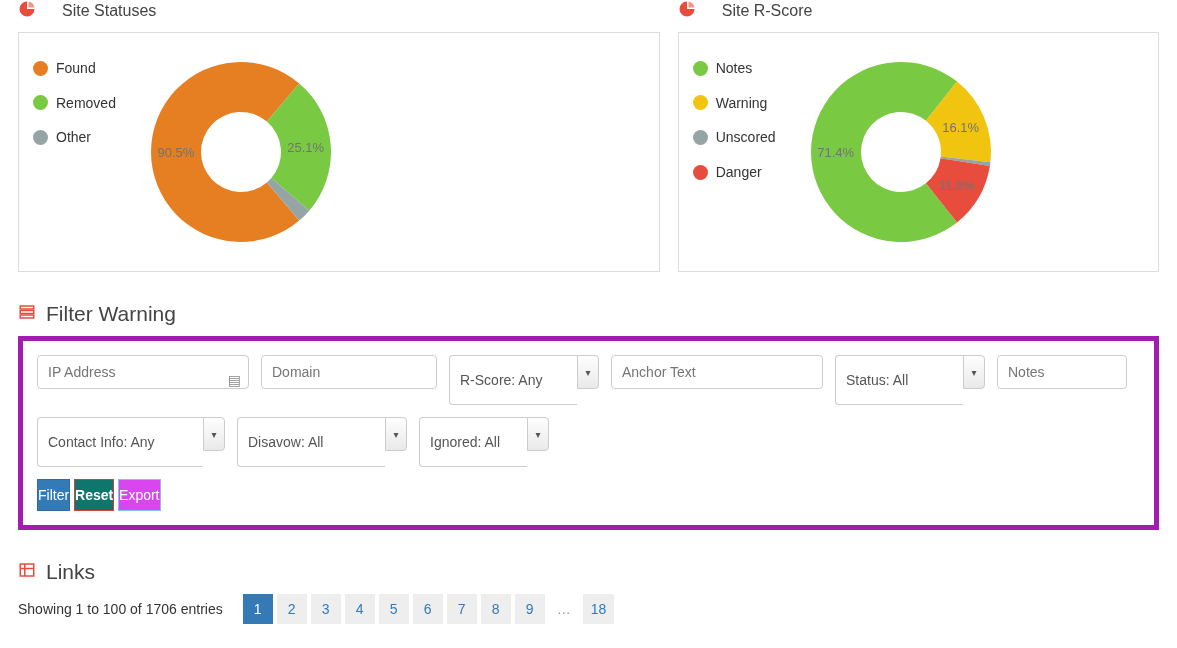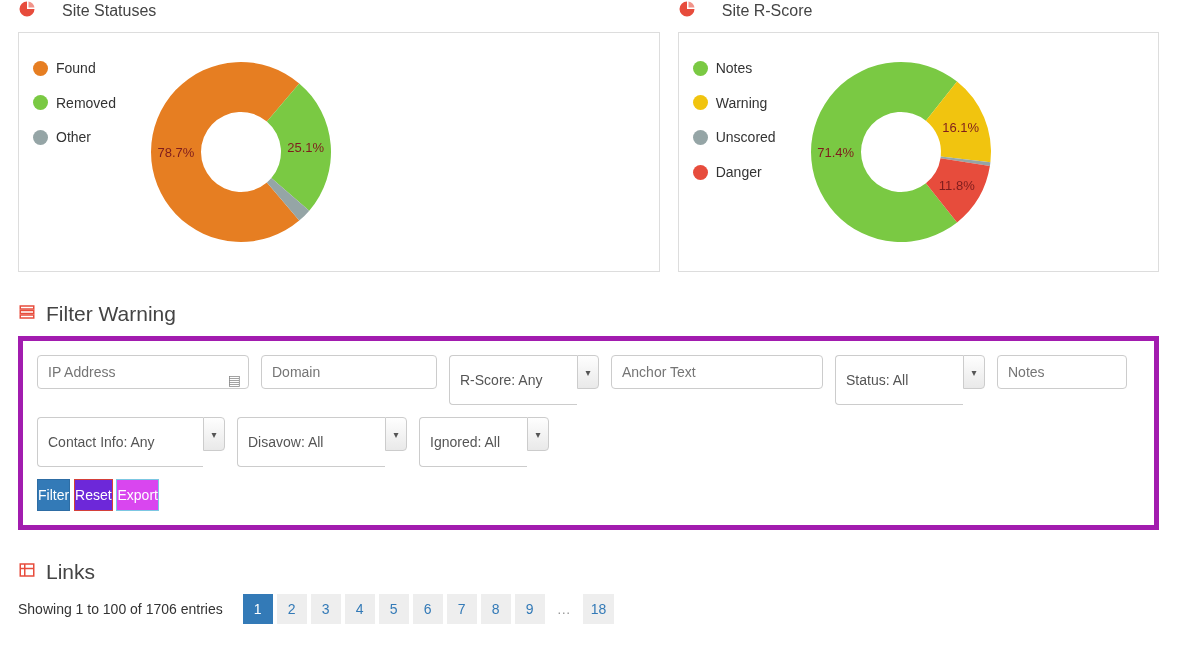--- a/index.html
+++ b/index.html
@@ -52,21 +52,21 @@
     display: inline-block;
   }
   .donut {
     position: relative;
     width: 210px; height: 210px;
   }
   .donut svg { width: 210px; height: 210px; transform: rotate(-90deg); }
   .donut .lbl {
     position: absolute;
     font-size: 13px;
-    color: #7f1d1d;
+    color: #737373;
     transform: translate(-50%, -50%);
     pointer-events: none;
   }
 
   
   .section-title {
     font-size: 21px;
     font-weight: 400;
     color: #444;
     display: flex;
@@ -131,21 +131,21 @@
   .btn {
     display: inline-block;
     padding: 7px 0;
     font-size: 14px;
     border-radius: 0;
     border: 1px solid transparent;
     cursor: pointer;
     color: #fff;
   }
   .btn-primary { background: #337ab7; border-color: #2e6da4; }
-  .btn-danger  { background: #6d28d9; border-color: #d43f3a; }
+  .btn-danger  { background: #0f766e; border-color: #d43f3a; font-weight: bold; }
   .btn-info    { background: #d946ef; border-color: #7cc7e2; color:#fff; }
 
   
   .links-body {
     display: flex;
     align-items: center;
     gap: 20px;
     font-size: 14px;
     color: #333;
   }
@@ -202,21 +202,21 @@
             </div>
             <div class="legend-item">
               <span class="dot" style="background: rgb(149, 165, 166);"></span>
               <span>Other</span>
             </div>
           </div>
         <div class="donut" id="donut-statuses"><svg viewBox="0 0 210 210">
               <path d="M 36.3801740089697 163.23503654125 A 90 90 0 1 1 173.6198259910303 163.23503654125 L 135.4977004404579 130.8822384627778 A 40 40 0 1 0 74.5022995595421 130.8822384627778 Z" fill="#e67e22"></path>
               <path d="M 173.6198259910303 163.23503654125 A 90 90 0 0 1 46.3349647229208 173.25257237598487 L 78.92665098796479 135.33447661154884 A 40 40 0 0 0 135.4977004404579 130.8822384627778 Z" fill="#7ac943"></path>
               <path d="M 46.3349647229208 173.25257237598487 A 90 90 0 0 1 36.38017400896965 163.23503654124994 L 74.50229955954207 130.88223846277774 A 40 40 0 0 0 78.92665098796479 135.33447661154884 Z" fill="#95a5a6"></path>
-            </svg><div class="lbl" style="left: 40px; top: 105px;">78.7%</div><div class="lbl" style="left: 169.8px; top: 99.9002px;">25.1%</div></div>
+            </svg><div class="lbl" style="left: 40px; top: 105px;">90.5%</div><div class="lbl" style="left: 169.8px; top: 99.9002px;">25.1%</div></div>
       </div>
     </div>
   </div>
 
   <div class="panel" style="flex:0.75">
     <h3 class="panel-title">
       <span class="ti">
         <svg class="icon" viewBox="0 0 24 24" fill="currentColor">
             <path d="M12 2a10 10 0 1 0 10 10h-10V2z"></path>
             <path d="M14 2v8h8A10 10 0 0 0 14 2z" opacity=".6"></path>

